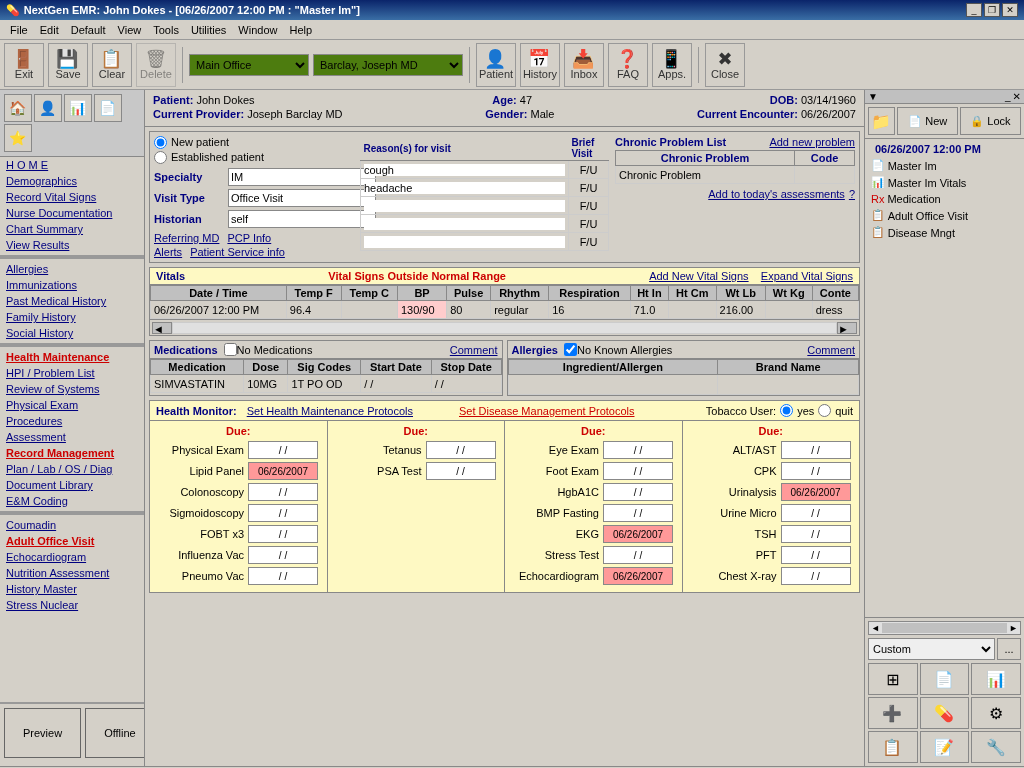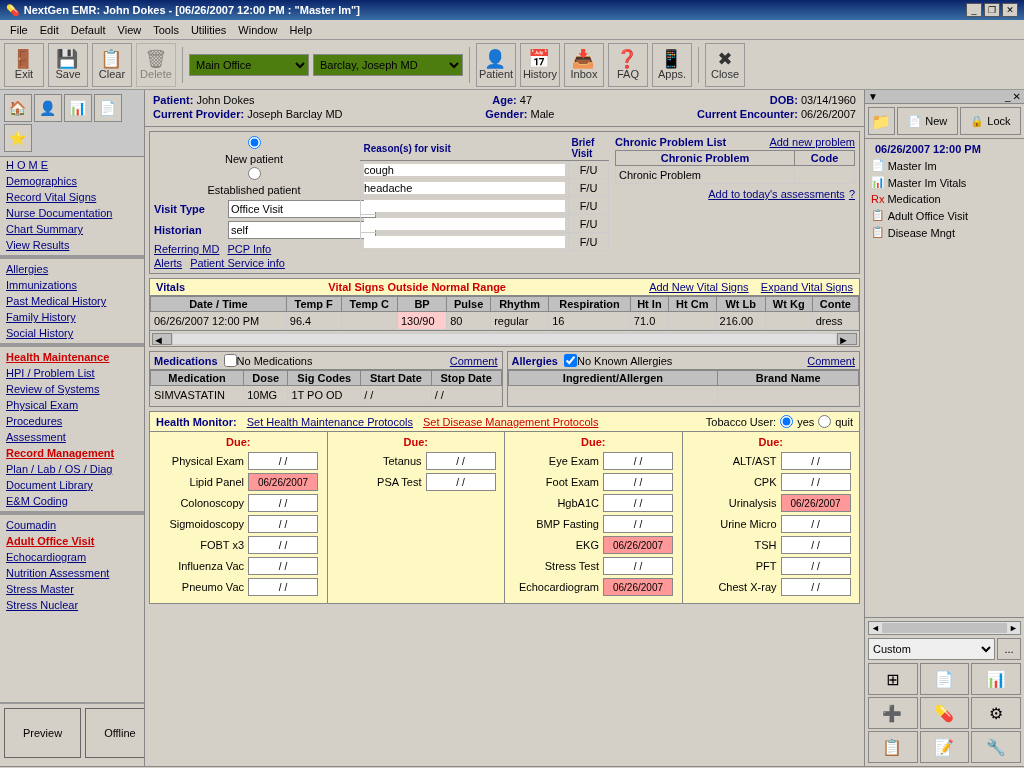--- a/index.html
+++ b/index.html
@@ -100,21 +100,21 @@
     .visit-left { width: 200px; }
     .visit-middle { flex: 1; }
     .visit-right { width: 240px; }
 
     .form-row { display: flex; align-items: center; margin-bottom: 3px; gap: 4px; }
     .form-label { color: #000080; font-weight: bold; font-size: 11px; min-width: 70px; }
     .form-input {
       flex: 1; height: 18px; border: 1px solid #888; padding: 0 2px; font-size: 11px;
     }
     .radio-group { display: flex; flex-direction: column; gap: 2px; margin-bottom: 4px; }
-    .radio-row { display: flex; align-items: center; gap: 4px; flex-direction: column; }
+    .radio-row { display: flex; align-items: flex-start; gap: 4px; }
 
     .reasons-table { width: 100%; border-collapse: collapse; }
     .reasons-table th {
       background: #d4d0c8; border-bottom: 1px solid #888; font-size: 10px;
       padding: 1px 3px; text-align: left; font-weight: bold; color: #000080;
     }
     .reasons-table td { border: 1px solid #ccc; padding: 1px 3px; height: 18px; }
     .reasons-table input { width: 100%; border: none; font-size: 11px; background: white; }
     .chronic-header {
       display: flex; justify-content: space-between; align-items: center; margin-bottom: 2px;
@@ -156,21 +156,21 @@
     .section-table td { border: 1px solid #ccc; padding: 1px 3px; height: 18px; }
 
     
     .health-monitor-section { border: 1px solid #888; background: #fef9c3; }
     .health-monitor-header {
       display: flex; align-items: center; padding: 3px 6px;
       border-bottom: 1px solid #888; gap: 10px;
     }
     .hm-title { font-weight: bold; color: #000080; font-size: 11px; }
     .hm-link { color: #000080; text-decoration: underline; cursor: pointer; font-size: 11px; }
-    .hm-link.red { color: #cc0000; }
+    .hm-link.red { color: #cc0000; margin-left: 36px; }
     .tobacco-group { display: flex; align-items: center; gap: 4px; margin-left: auto; }
 
     .hm-grid { display: flex; gap: 0; }
     .hm-col { flex: 1; padding: 4px; border-right: 1px solid #888; }
     .hm-col:last-child { border-right: none; }
     .hm-col-title { color: #cc0000; font-weight: bold; font-size: 11px; margin-bottom: 4px; text-align: center; }
     .hm-row { display: flex; align-items: center; margin-bottom: 3px; gap: 4px; }
     .hm-label { font-size: 11px; min-width: 90px; text-align: right; }
     .hm-value {
       width: 70px; height: 18px; border: 1px solid #888; background: white;
@@ -345,21 +345,21 @@
     <button class="sidebar-btn">Plan / Lab / OS / Diag</button>
     <button class="sidebar-btn">Document Library</button>
     <button class="sidebar-btn">E&amp;M Coding</button>
 
     <div style="height:4px; background:#999; margin:2px 0;"></div>
 
     <button class="sidebar-btn">Coumadin</button>
     <button class="sidebar-btn bold-red">Adult Office Visit</button>
     <button class="sidebar-btn">Echocardiogram</button>
     <button class="sidebar-btn">Nutrition Assessment</button>
-    <button class="sidebar-btn">Stress Master</button>
+    <button class="sidebar-btn">History Master</button>
     <button class="sidebar-btn">Stress Nuclear</button>
 
     <div class="sidebar-bottom">
       <div class="preview-offline">
         <button class="preview-btn">Preview</button>
         <button class="preview-btn">Offline</button>
       </div>
     </div>
   </div>
 
@@ -385,20 +385,24 @@
         <div class="visit-left">
           <div class="radio-group">
             <div class="radio-row">
               <input type="radio" name="pattype" checked="" style="">
               <span>New patient</span>
             </div>
             <div class="radio-row">
               <input type="radio" name="pattype" style="">
               <span>Established patient</span>
             </div>
+          </div>
+          <div class="form-row">
+            <span class="form-label">Specialty</span>
+            <input class="form-input" value="IM" style="">
           </div>
           <div class="form-row">
             <span class="form-label">Visit Type</span>
             <input class="form-input" value="Office Visit" style="">
           </div>
           <div class="form-row">
             <span class="form-label">Historian</span>
             <input class="form-input" value="self" style="">
           </div>
           <div style="display:flex; gap:8px; margin-top:4px; font-size:11px;">

